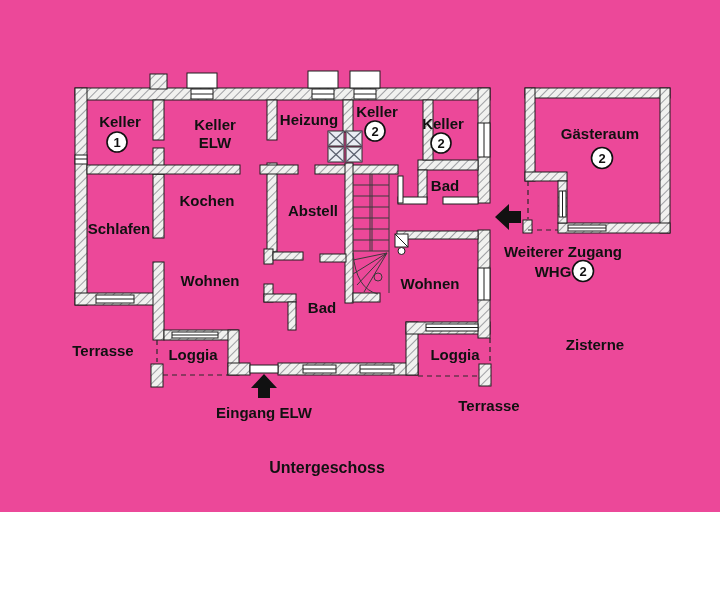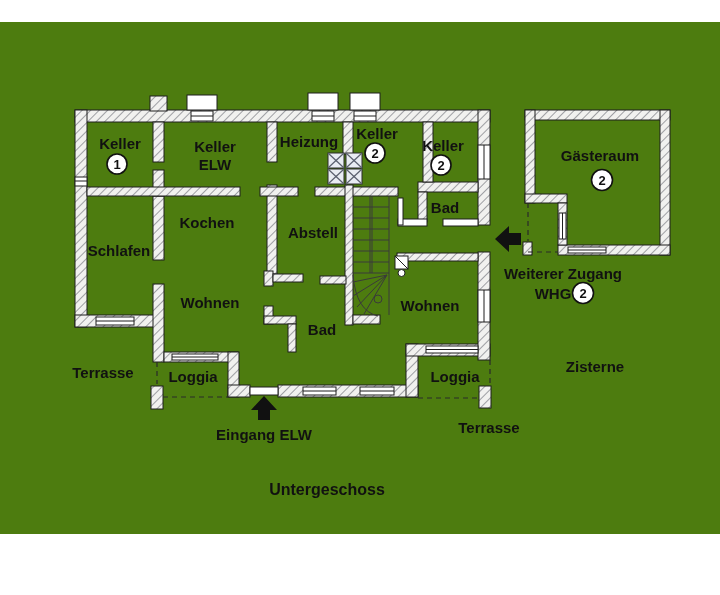--- a/index.html
+++ b/index.html
@@ -1,17 +1,17 @@
 <!DOCTYPE html>
 <html><head>
 <meta charset="utf-8">
 <style>
   html,body{margin:0;padding:0;background:#ffffff;}
-  .stage{position:relative;width:720px;height:512px;background:#4d7c0f;overflow:hidden;
-         font-family:"Liberation Sans", sans-serif;margin-top:22px;}
+  .stage{position:relative;width:720px;height:512px;background:#ec4899;overflow:hidden;
+         font-family:"Liberation Sans", sans-serif;}
   svg{display:block;}
   .w{fill:url(#hatch);stroke:#1f1f1f;stroke-width:1;}
   .tw{fill:#ffffff;stroke:#1f1f1f;stroke-width:1;}
   .win{fill:#ffffff;stroke:#1f1f1f;stroke-width:1;}
   .winline{stroke:#1f1f1f;stroke-width:1;}
   .dash{stroke:#2a2a2a;stroke-width:1.2;stroke-dasharray:5 4;fill:none;}
   .stair{stroke:#3a3a3a;stroke-width:1;fill:none;}
   .chim{fill:#e9ecf3;stroke:#2a2a2a;stroke-width:1;}
   .chimx{stroke:#5a5f6e;stroke-width:1.2;}
   .arrow{fill:#111111;stroke:none;}

